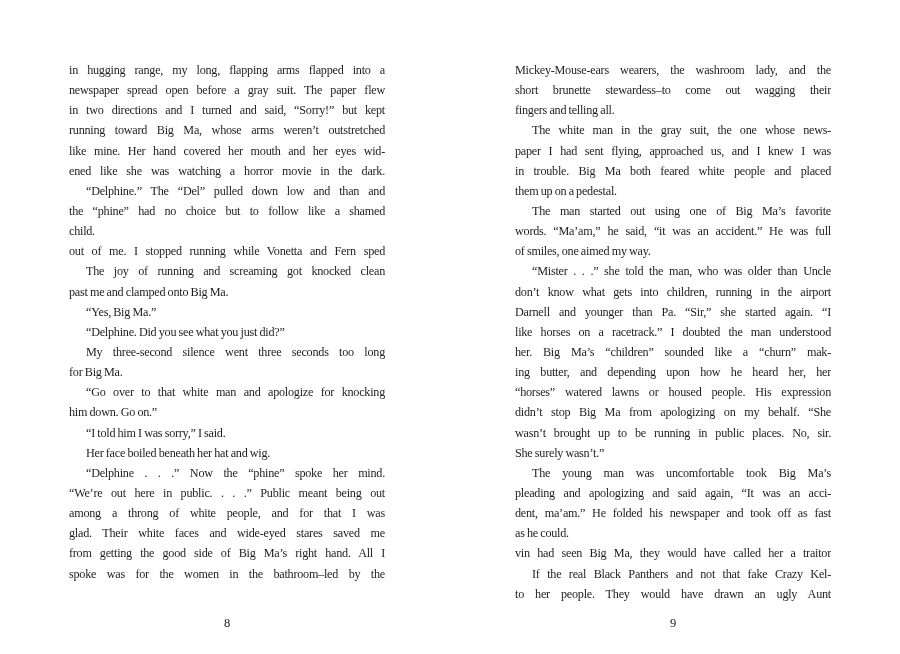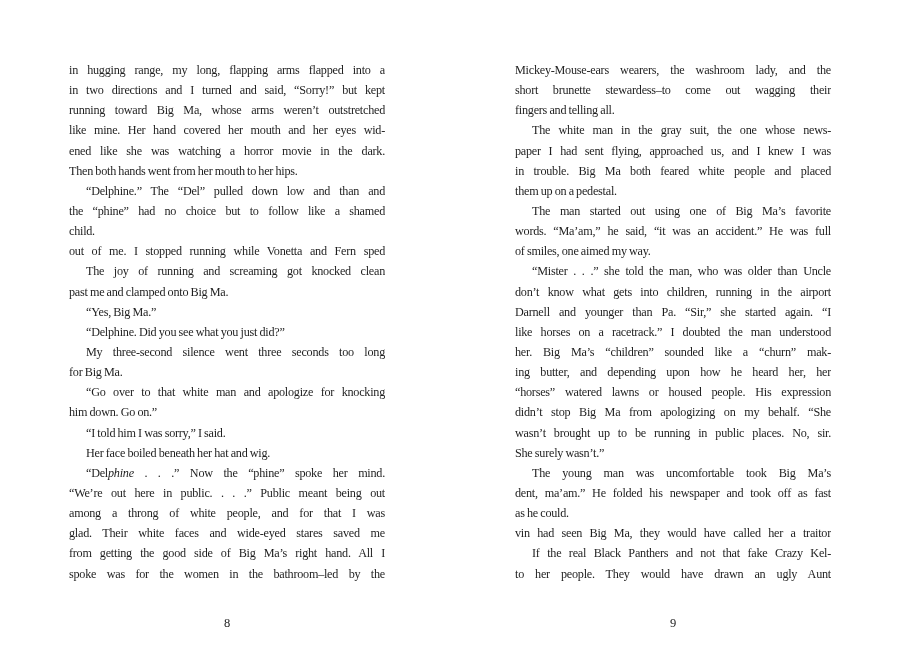--- a/index.html
+++ b/index.html
@@ -29,45 +29,45 @@
     line-height: 20.15px;
     height: 20.15px;
     overflow: hidden;
     text-align: justify;
     text-align-last: justify;
     letter-spacing: -0.25px;
     word-spacing: -0.5px;
   }
   .line.end { text-align-last: left; }
   .line.ind { text-indent: 17px; }
-  .it { font-style: italic; }
+  .it { }
   .pagenum {
     position: absolute;
     top: 556px;
     left: 0;
     width: 100%;
     text-align: center;
     font-size: 12.5px;
     letter-spacing: 0;
     color: #222222;
   }
 </style>
 </head>
 <body>
 
 <div class="spread">
 
   <div class="page left">
     <div class="text-block">
         <div class="line"><span>in hugging range, my long, flapping arms flapped into a</span></div>
+        <div class="line"><span>newspaper spread open before a gray suit. The paper flew</span></div>
         <div class="line"><span>in two directions and I turned and said, “Sorry!” but kept</span></div>
         <div class="line"><span>running toward Big Ma, whose arms weren’t outstretched</span></div>
         <div class="line"><span>like mine. Her hand covered her mouth and her eyes wid-</span></div>
         <div class="line"><span>ened like she was watching a horror movie in the dark.</span></div>
-        <div class="line end"><span>Then both hands went from her mouth to her hips.</span></div>
         <div class="line ind"><span>“Delphine.” The “Del” pulled down low and than and</span></div>
         <div class="line"><span>the “phine” had no choice but to follow like a shamed</span></div>
         <div class="line end"><span>child.</span></div>
         <div class="line"><span>out of me. I stopped running while Vonetta and Fern sped</span></div>
         <div class="line ind"><span>The joy of running and screaming got knocked clean</span></div>
         <div class="line end"><span>past me and clamped onto Big Ma.</span></div>
         <div class="line end ind"><span>“Yes, Big Ma.”</span></div>
         <div class="line end ind"><span>“Delphine. Did you see what you just did?”</span></div>
         <div class="line ind"><span>My three-second silence went three seconds too long</span></div>
         <div class="line end"><span>for Big Ma.</span></div>
@@ -101,20 +101,21 @@
         <div class="line"><span>don’t know what gets into children, running in the airport</span></div>
         <div class="line"><span>Darnell and younger than Pa. “Sir,” she started again. “I</span></div>
         <div class="line"><span>like horses on a racetrack.” I doubted the man understood</span></div>
         <div class="line"><span>her. Big Ma’s “children” sounded like a “churn” mak-</span></div>
         <div class="line"><span>ing butter, and depending upon how he heard her, her</span></div>
         <div class="line"><span>“horses” watered lawns or housed people. His expression</span></div>
         <div class="line"><span>didn’t stop Big Ma from apologizing on my behalf. “She</span></div>
         <div class="line"><span>wasn’t brought up to be running in public places. No, sir.</span></div>
         <div class="line end"><span>She surely wasn’t.”</span></div>
         <div class="line ind"><span>The young man was uncomfortable took Big Ma’s</span></div>
+        <div class="line"><span>pleading and apologizing and said again, “It was an acci-</span></div>
         <div class="line"><span>dent, ma’am.” He folded his newspaper and took off as fast</span></div>
         <div class="line end"><span>as he could.</span></div>
         <div class="line"><span>vin had seen Big Ma, they would have called her a traitor</span></div>
         <div class="line ind"><span>If the real Black Panthers and not that fake Crazy Kel-</span></div>
         <div class="line"><span>to her people. They would have drawn an ugly Aunt</span></div>
       </div>
     <div class="pagenum">9</div>
   </div>
 
 </div>

